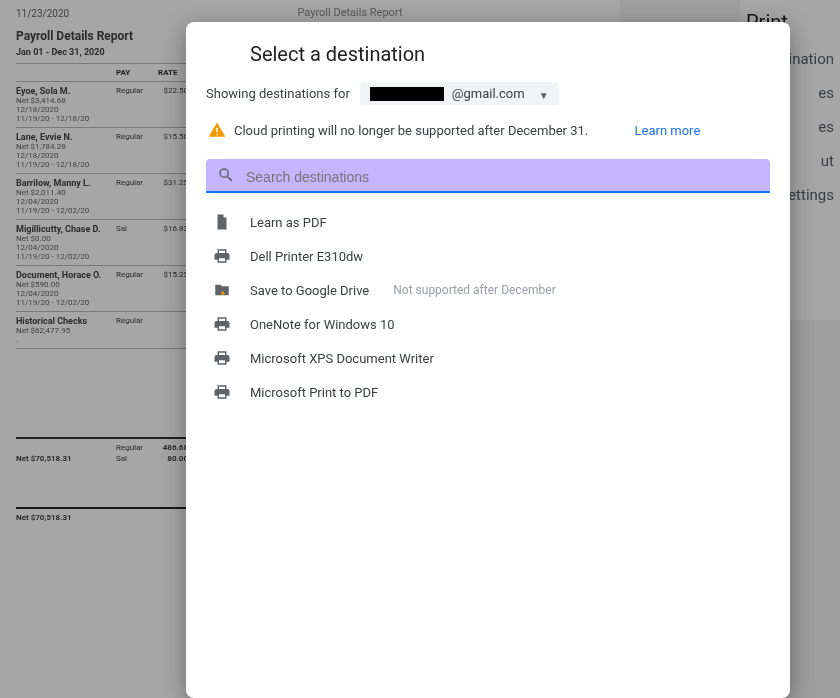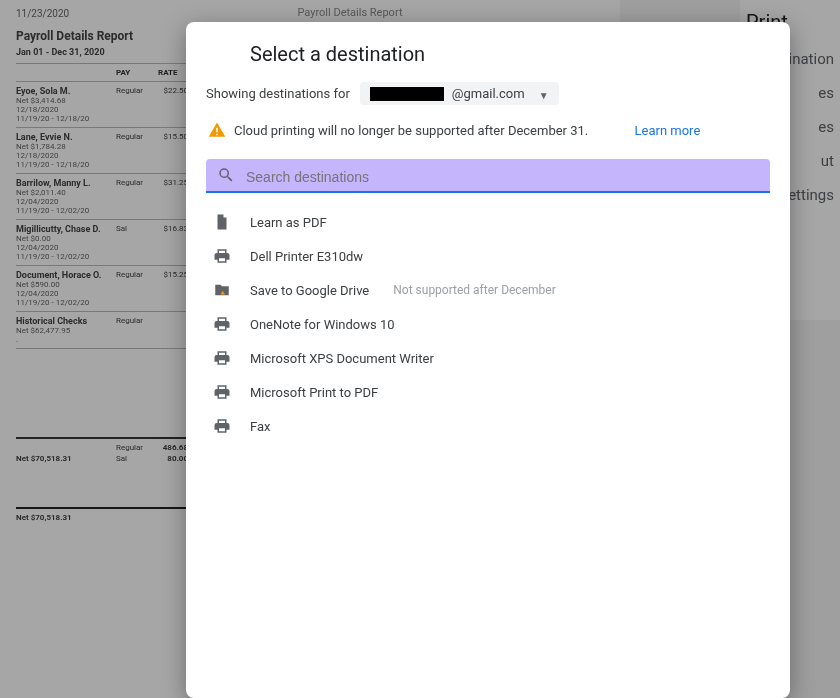--- a/index.html
+++ b/index.html
@@ -294,22 +294,14 @@
         <span>Microsoft XPS Document Writer</span>
       </div>
       <div class="dest-item">
         <span class="dest-icon">
           <svg viewBox="0 0 24 24" width="18" height="18">
             <path fill="#5f6368" d="M19 8h-1V3H6v5H5a3 3 0 00-3 3v6h4v4h12v-4h4v-6a3 3 0 00-3-3zM8 5h8v3H8V5zm8 14H8v-4h8v4z"></path>
           </svg>
         </span>
         <span>Microsoft Print to PDF</span>
       </div>
-      <div class="dest-item">
-        <span class="dest-icon">
-          <svg viewBox="0 0 24 24" width="18" height="18">
-            <path fill="#5f6368" d="M19 8h-1V3H6v5H5a3 3 0 00-3 3v6h4v4h12v-4h4v-6a3 3 0 00-3-3zM8 5h8v3H8V5zm8 14H8v-4h8v4z"></path>
-          </svg>
-        </span>
-        <span>Fax</span>
-      </div>
     </div>
 </div>
 
 </body></html>

